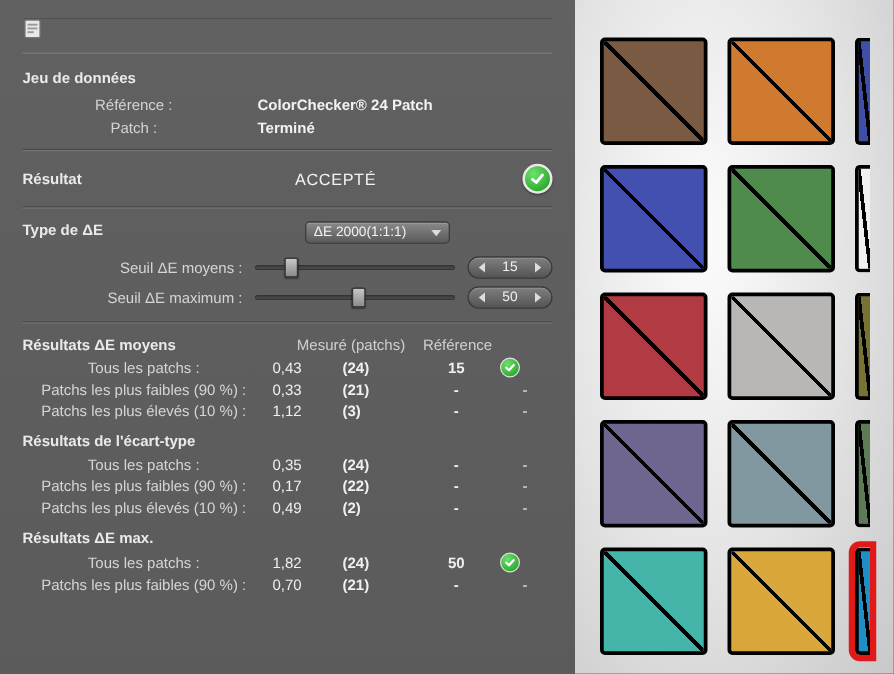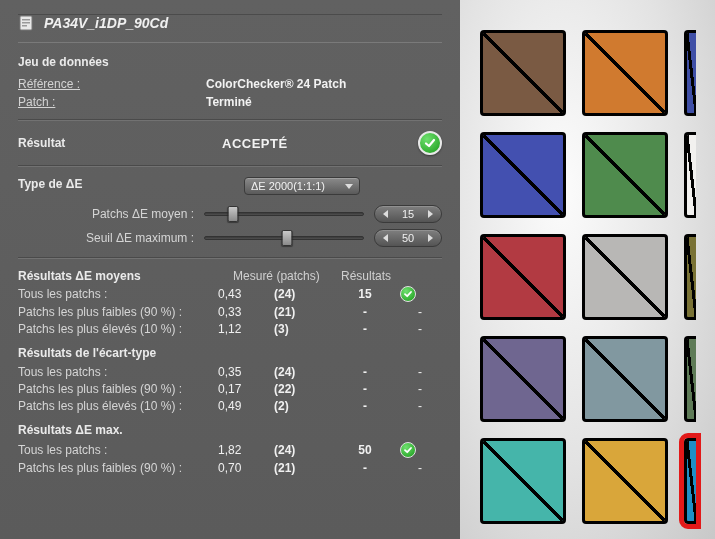--- a/index.html
+++ b/index.html
@@ -52,36 +52,35 @@
     margin: 10px 0;
   }
   .kv-row {
     display: flex;
     align-items: center;
     gap: 10px;
     margin: 4px 0;
   }
   .kv-label {
     width: 178px;
-    text-align: left;
+    text-align: center;
     color: #d3d3d3;
-    text-decoration: underline;
   }
   .kv-value {
     color: #f2f2f2;
     font-weight: bold;
   }
   .result-row {
     display: flex;
     align-items: center;
     justify-content: space-between;
-    gap: 6px;
+    gap: 20px;
   }
   .result-label { font-weight: bold; color: #eaeaea; }
-  .result-value { font-weight: bold; font-size: 13px; color: #f2f2f2; letter-spacing: 0.5px; flex:1; }
+  .result-value { font-weight: normal; font-size: 13px; color: #f2f2f2; letter-spacing: 0.5px; flex:1; }
   .check-circle {
     width: 24px; height: 24px;
     background: radial-gradient(circle at 35% 30%, #6ee06e, #1a9a1a);
     border-radius: 50%;
     border: 2px solid #e8e8e8;
     display: flex; align-items: center; justify-content: center;
     box-shadow: 0 1px 2px rgba(0,0,0,0.4);
   }
   .check-small {
     width: 16px; height: 16px;
@@ -133,25 +132,25 @@
     box-shadow: inset 0 1px 0 rgba(255,255,255,0.15);
   }
   .stepper .arrow { width:0; height:0; }
   .stepper .arrow.left { border-top:4px solid transparent; border-bottom:4px solid transparent; border-right:5px solid #ddd; }
   .stepper .arrow.right { border-top:4px solid transparent; border-bottom:4px solid transparent; border-left:5px solid #ddd; }
   .stepper .num { color:#f0f0f0; font-size:11px; min-width: 20px; text-align:center; }
   .table-head {
     display:flex; gap:12px; color:#d0d0d0; font-weight:normal; margin-top:6px;
   }
   .col-label { width: 200px; }
-  .col-measured { width:56px; text-align:center;margin-left:28px; }
+  .col-measured { width:56px; text-align:right;margin-left:28px; }
   .col-tol { width:70px; text-align:center; }
   .col-status { width:40px; text-align:center; }
   .data-row { display:flex; align-items:center; margin:3px 0; }
-  .data-row .r-label { width:200px; text-align:left; color:#d5d5d5; padding-right:6px;}
+  .data-row .r-label { width:200px; text-align:center; color:#d5d5d5; padding-right:6px;}
   .data-row .r-meas { width:56px; font-weight:normal; color:#f0f0f0;}
   .data-row .r-count { width:56px; font-weight:bold; color:#f0f0f0;}
   .data-row .r-tol { width:70px; text-align:center; font-weight:bold; color:#f0f0f0;}
   .data-row .r-status { width:40px; text-align:center; color:#f0f0f0;}
   .sub-heading { font-weight:bold; color:#eaeaea; margin:10px 0 5px 0; }
   
   .swatch-grid {
     display:grid;
     grid-template-columns: repeat(3, 86px);
     grid-auto-rows: 86px;
@@ -180,21 +179,20 @@
 
   <div class="title-row">
     <span class="icon">
       <svg width="18" height="18" viewBox="0 0 18 18">
         <rect x="2" y="2" width="12" height="14" rx="1" fill="#e8e8e8" stroke="#777"></rect>
         <rect x="4" y="5" width="8" height="1.5" fill="#999"></rect>
         <rect x="4" y="8" width="8" height="1.5" fill="#999"></rect>
         <rect x="4" y="11" width="5" height="1.5" fill="#999"></rect>
       </svg>
     </span>
-    <span class="title-text">PA34V_i1DP_90Cd</span>
   </div>
 
   <div class="section-heading">Jeu de données</div>
 
   <div class="kv-row">
     <span class="kv-label">Référence :</span>
     <span class="kv-value">ColorChecker® 24 Patch</span>
   </div>
   <div class="kv-row">
     <span class="kv-label">Patch :</span>
@@ -218,21 +216,21 @@
   <div class="de-type-row">
     <span class="result-label" style="width:178px;">Type de ΔE</span>
     <span style="width:28px;"></span>
     <span class="dropdown">
       <span class="dd-text">ΔE 2000(1:1:1)</span>
       <span class="dd-arrow"></span>
     </span>
   </div>
 
   <div class="slider-row" style="margin-top:10px;">
-    <span class="slider-label">Patchs ΔE moyen :</span>
+    <span class="slider-label">Seuil ΔE moyens :</span>
     <span class="slider-track">
       <span class="slider-thumb" style="left:18%;"></span>
     </span>
     <span class="stepper">
       <span class="arrow left"></span>
       <span class="num">15</span>
       <span class="arrow right"></span>
     </span>
   </div>
 
@@ -246,21 +244,21 @@
       <span class="num">50</span>
       <span class="arrow right"></span>
     </span>
   </div>
 
   <hr class="divider">
 
   <div class="table-head">
     <span class="col-label sub-heading" style="margin:0;">Résultats ΔE moyens</span>
     <span class="col-measured" style="width:112px;">Mesuré (patchs)</span>
-    <span class="col-tol">Résultats</span>
+    <span class="col-tol">Référence</span>
     <span class="col-status"></span>
   </div>
   <div id="avg-rows">
       <div class="data-row">
         <span class="r-label">Tous les patchs :</span>
         <span class="r-meas">0,43</span>
         <span class="r-count">(24)</span>
         <span class="r-tol">15</span>
         <span class="r-status">
           <span class="check-small">

